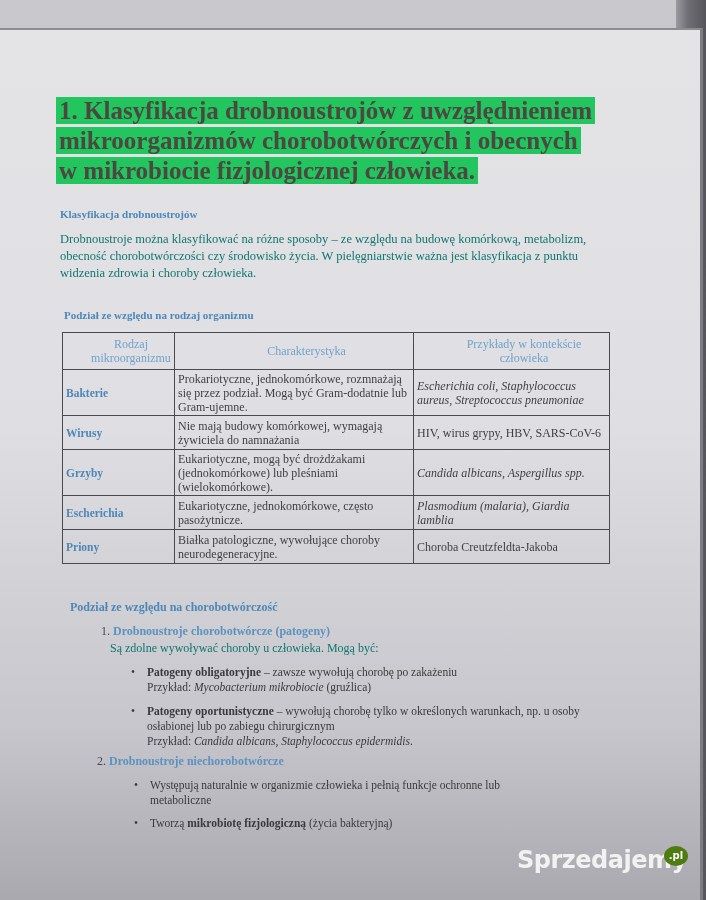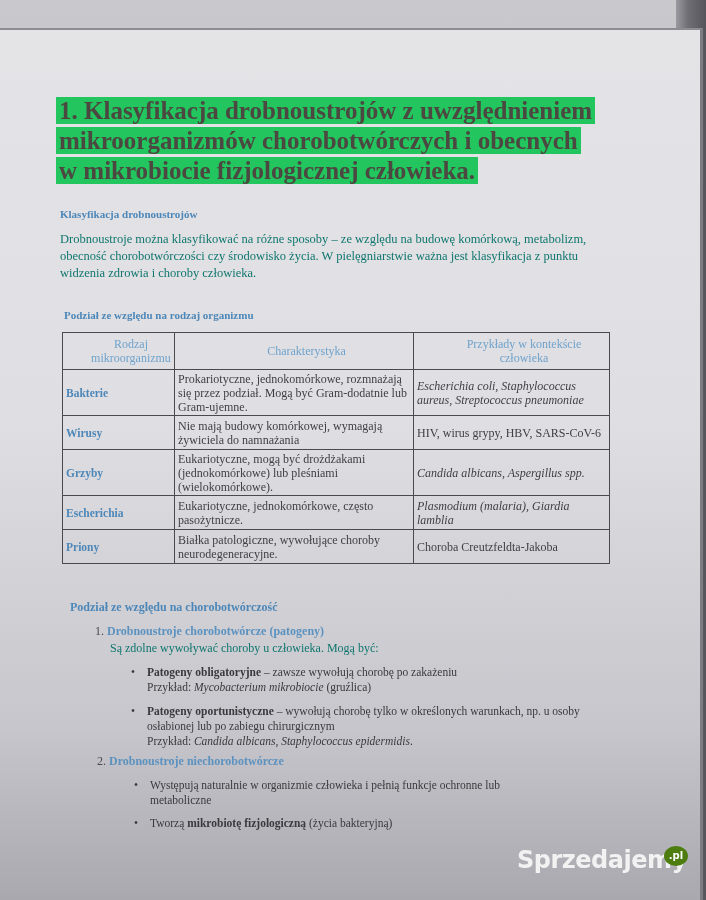--- a/index.html
+++ b/index.html
@@ -100,21 +100,21 @@
   <tr style="height:34px;">
     <td class="kind">Priony</td>
     <td class="char">Białka patologiczne, wywołujące choroby neurodegeneracyjne.</td>
     <td>Choroba Creutzfeldta-Jakoba</td>
   </tr>
 </tbody>
   </table>
 
 <div class="h2" style="left:70px; top:600px; font-size:12px;">Podział ze względu na chorobotwórczość</div>
 
-<div class="num" style="left:95px; top:624px;text-align:center;">
+<div class="num" style="left:101px; top:624px;text-align:center;">
   <span>1.</span>
   <span class="blue">Drobnoustroje chorobotwórcze (patogeny)</span>
 </div>
 <div class="p" style="left:110px; top:640px; font-size:12px;">Są zdolne wywoływać choroby u człowieka. Mogą być:</div>
 
 <div class="bullet" style="left:147px; top:665px; width:440px;">
   <span class="dot">•</span>
   <b>Patogeny obligatoryjne</b><span> – zawsze wywołują chorobę po zakażeniu</span><br>
   <span>Przykład: </span><i>Mycobacterium mikrobiocie</i><span> (gruźlica)</span>
 </div>

